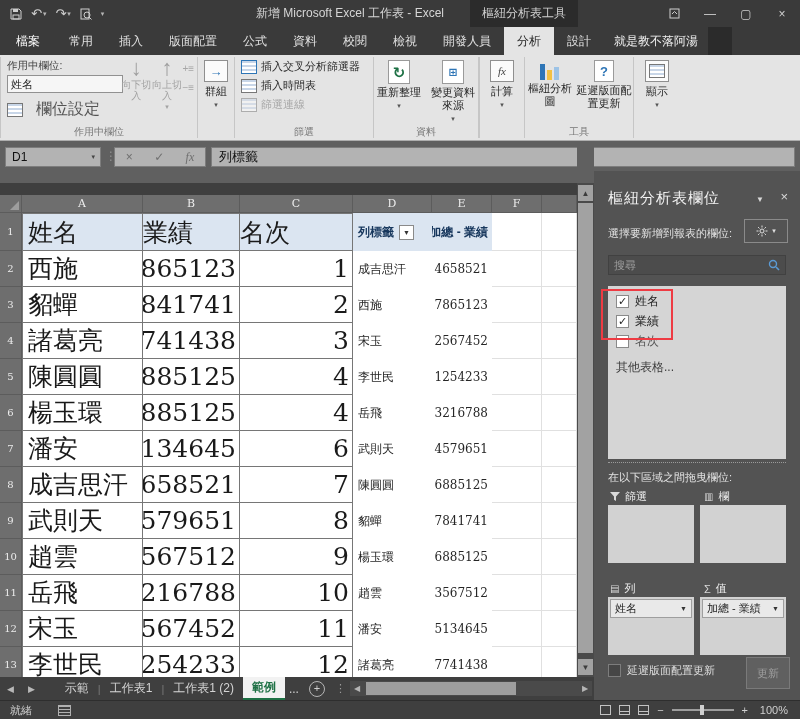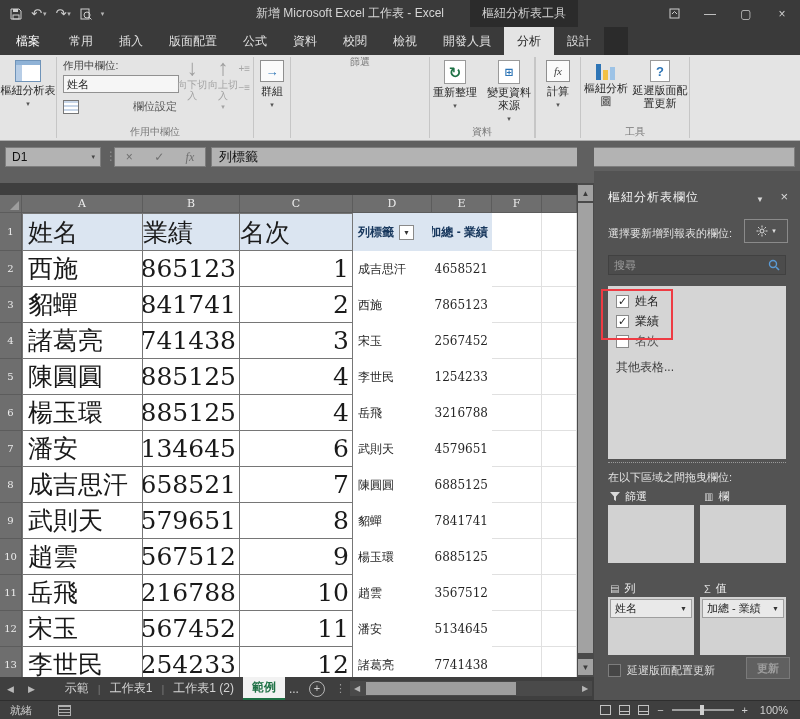--- a/index.html
+++ b/index.html
@@ -34,21 +34,21 @@
   .bigbtn{display:flex;flex-direction:column;align-items:center;justify-content:flex-start;padding-top:5px;
           font-size:11px;line-height:13px;text-align:center;color:#262626;cursor:default;}
   .dda{font-size:7px;color:#555;}
   .boxicon{width:22px;height:20px;border:1px solid #8f8f8f;background:#fbfbfb;display:flex;align-items:center;justify-content:center;margin-bottom:3px;}
   .gicon{display:inline-block;}
   .ic-grid{width:14px;height:12px;border:1px solid #777;
            background:repeating-linear-gradient(0deg,#fff 0 2px,#c8d6e8 2px 4px);}
   .af{width:196px;}
   .af-label{font-size:10.5px;color:#444;padding:4px 0 2px 6px;}
   .af-input{width:108px;height:16px;margin-left:6px;border:1px solid #919191;background:#f6f6f6;font-size:11px;padding:0 3px;color:#222;font-family:inherit;}
-  .af-fieldset{display:flex;align-items:center;gap:20px;font-size:11px;color:#555;padding:6px 0 0 6px;justify-content:space-between;}
+  .af-fieldset{display:flex;align-items:center;gap:13px;font-size:16px;color:#555;padding:6px 0 0 6px;}
   .drillcol{width:38px;display:flex;flex-direction:column;align-items:center;padding-top:2px;color:#a3a3a3;font-size:10px;line-height:11px;text-align:center;}
   .drill-arrow{font-size:22px;font-weight:bold;line-height:22px;color:#9f9f9f;}
   .pmcol{width:18px;display:flex;flex-direction:column;justify-content:flex-start;gap:8px;padding-top:8px;color:#a6a6a6;font-size:10px;}
   .stackrows{display:flex;flex-direction:column;padding:4px 4px 0 6px;gap:4px;}
   .ribrow{display:flex;align-items:center;gap:4px;font-size:11px;color:#2b2b2b;white-space:nowrap;}
   .ribrow.disabled{color:#a8a8a8;}
   .twoline{width:52px;}
   .rg-label-solo{height:15px;}
   .chevron{position:absolute;right:10px;top:122px;color:#555;font-size:10px;}
   
@@ -90,21 +90,21 @@
              display:flex;align-items:center;justify-content:center;font-size:7px;color:#333;}
   .ecell{border-right:1px solid #e0e0e0;border-bottom:1px solid #e0e0e0;box-sizing:border-box;}
   
   .vscroll{position:absolute;left:577px;top:183px;width:17px;height:494px;background:#4a4a4a;}
   .vsbtn{position:absolute;left:1px;width:15px;height:16px;background:#a2a2a2;color:#3c3c3c;font-size:8px;
          display:flex;align-items:center;justify-content:center;}
   .vsthumb{position:absolute;left:1px;top:20px;width:15px;height:450px;background:#a2a2a2;}
   .gapstrip{position:absolute;left:577px;top:141px;width:17px;height:42px;background:#606060;}
   
   .panel{position:absolute;left:594px;top:171px;width:206px;height:529px;background:#535353;color:#e8e8e8;}
-  .p-title{position:absolute;left:14px;top:18px;font-size:12px;color:#f2f2f2;letter-spacing:1px;}
+  .p-title{position:absolute;left:14px;top:18px;font-size:15px;color:#f2f2f2;letter-spacing:1px;}
   .p-title-dd{position:absolute;right:36px;top:24px;font-size:8px;color:#d9d9d9;}
   .p-close{position:absolute;right:12px;top:18px;font-size:13px;color:#d9d9d9;}
   .p-sub{position:absolute;left:14px;top:55px;font-size:11px;color:#e2e2e2;}
   .gearbtn{position:absolute;right:12px;top:48px;width:42px;height:22px;border:1px solid #8a8a8a;display:flex;
            align-items:center;justify-content:center;gap:4px;color:#e0e0e0;}
   .gearbtn .dd{font-size:7px;}
   .searchbox{position:absolute;left:14px;top:84px;width:178px;height:20px;background:#4c4c4c;border:1px solid #414141;
              display:flex;align-items:center;box-sizing:border-box;}
   .searchbox input{flex:1;background:transparent;border:none;outline:none;color:#cfcfcf;font-size:11px;padding:0 5px;font-family:inherit;}
   .searchbox input::placeholder{color:#9e9e9e;}
@@ -118,22 +118,22 @@
   .dotted{position:absolute;left:14px;top:291px;width:178px;border-top:1px dotted #9a9a9a;}
   .draglabel{position:absolute;left:14px;top:299px;font-size:11px;color:#e2e2e2;}
   .areahdr{position:absolute;font-size:11px;color:#ececec;display:flex;align-items:center;gap:5px;}
   .areabox{position:absolute;width:86px;height:58px;background:#d2d2d2;}
   .chip{margin:2px;height:19px;background:#e9e9e9;border:1px solid #9e9e9e;display:flex;align-items:center;
         font-size:11px;color:#1f1f1f;padding:0 4px;box-sizing:border-box;}
   .chip .dd{margin-left:auto;font-size:7px;color:#333;}
   .areaicon{color:#d9d9d9;font-size:10px;}
   .deferrow{position:absolute;left:14px;top:492px;display:flex;align-items:center;gap:6px;font-size:11px;color:#dedede;}
   .darkcb{width:13px;height:13px;background:#464646;border:1px solid #7d7d7d;box-sizing:border-box;}
-  .updatebtn{position:absolute;right:10px;top:486px;width:44px;height:22px;background:#606060;border:1px solid #7a7a7a;
-             color:#9e9e9e;font-size:11px;display:flex;align-items:center;justify-content:center;box-sizing:border-box;font-weight:bold;}
+  .updatebtn{position:absolute;right:10px;top:486px;width:44px;height:32px;background:#606060;border:1px solid #7a7a7a;
+             color:#9e9e9e;font-size:11px;display:flex;align-items:center;justify-content:center;box-sizing:border-box;}
   .red-annot{position:absolute;left:601px;top:289px;width:68px;height:47px;border:2px solid #ee3b43;z-index:50;pointer-events:none;}
   
   .tabbar{position:absolute;left:0;top:677px;width:594px;height:23px;background:#3f3f3f;display:flex;align-items:center;color:#cfcfcf;}
   .navarr{font-size:9px;color:#b8b8b8;padding:0 7px;}
   .sheettab{font-size:12px;padding:0 9px;height:23px;display:flex;align-items:center;white-space:nowrap;color:#d4d4d4;}
   .sheettab.active{background:#f2f2f2;color:#1e7145;font-weight:bold;border-bottom:2px solid #1e7145;box-sizing:border-box;}
   .tabsep{color:#787878;font-size:11px;}
   .overflowdots{font-size:12px;color:#d4d4d4;padding:0 4px;}
   .newsheet{width:14px;height:14px;border:1px solid #b5b5b5;border-radius:50%;display:flex;align-items:center;justify-content:center;
             font-size:11px;color:#cfcfcf;margin:0 6px;line-height:1;}
@@ -213,37 +213,28 @@
         <div class="rtab">插入</div>
         <div class="rtab">版面配置</div>
         <div class="rtab">公式</div>
         <div class="rtab">資料</div>
         <div class="rtab">校閱</div>
         <div class="rtab">檢視</div>
         <div class="rtab">開發人員</div>
         <div class="rtab active">分析</div>
         <div class="rtab">設計</div>
       </div>
+    <div class="username">就是教不落阿湯</div>
     <div class="sharebtn">
       
       
     </div>
   </div>
 
   <div class="ribbon">
-    <div class="rgroup" style="width:56px">
-      <div class="rg-body">
-        <div class="bigbtn" style="width:56px">
-          <span class="pivot-big-icon"></span>
-          <span>樞紐分析表</span>
-          <span class="dda">▾</span>
-        </div>
-      </div>
-      <div class="rg-label-solo"></div>
-    </div>
     <div class="rdiv"></div>
 
     <div class="rgroup af">
       <div class="rg-body">
         <div style="width:120px;display:flex;flex-direction:column">
           <span class="af-label">作用中欄位:</span>
           <input class="af-input" value="姓名" style="">
           <div class="af-fieldset">
             <span class="gicon ic-grid"></span>
             <span>欄位設定</span>
@@ -275,20 +266,36 @@
             </span>
           <span>群組</span>
           <span class="dda">▾</span>
         </div>
       </div>
       <div class="rg-label-solo"></div>
     </div>
     <div class="rdiv"></div>
 
     <div class="rgroup" style="width:138px">
+      <div class="rg-body">
+        <div class="stackrows">
+          <div class="ribrow">
+            <span class="gicon ic-grid" style="border-color:#2e75b6"></span>
+            <span>插入交叉分析篩選器</span>
+          </div>
+          <div class="ribrow">
+            <span class="gicon ic-grid"></span>
+            <span>插入時間表</span>
+          </div>
+          <div class="ribrow disabled">
+            <span class="gicon ic-grid" style="opacity:.5"></span>
+            <span>篩選連線</span>
+          </div>
+        </div>
+      </div>
       <div class="rg-label">篩選</div>
     </div>
     <div class="rdiv"></div>
 
     <div class="rgroup" style="width:104px">
       <div class="rg-body" style="justify-content:center;gap:4px">
         <div class="bigbtn twoline">
           <span class="refresh-ic">↻</span>
           <span>重新整理</span>
           <span class="dda">▾</span>
@@ -331,20 +338,32 @@
         </div>
         <div class="bigbtn" style="width:56px">
           <span class="page-q">?</span>
           <span>延遲版面配置更新</span>
         </div>
       </div>
       <div class="rg-label">工具</div>
     </div>
     <div class="rdiv"></div>
 
+    <div class="rgroup" style="width:46px">
+      <div class="rg-body">
+        <div class="bigbtn" style="width:46px">
+          <span class="boxicon">
+              <span class="gicon ic-grid"></span>
+            </span>
+          <span>顯示</span>
+          <span class="dda">▾</span>
+        </div>
+      </div>
+      <div class="rg-label-solo"></div>
+    </div>
     <span class="chevron">▲</span>
   </div>
 
   <div class="formulabar">
     <div class="namebox">
       <span>D1</span>
       <span class="dd">▾</span>
     </div>
     <span class="fb-dots">⋮</span>
     <div class="fxbox">

